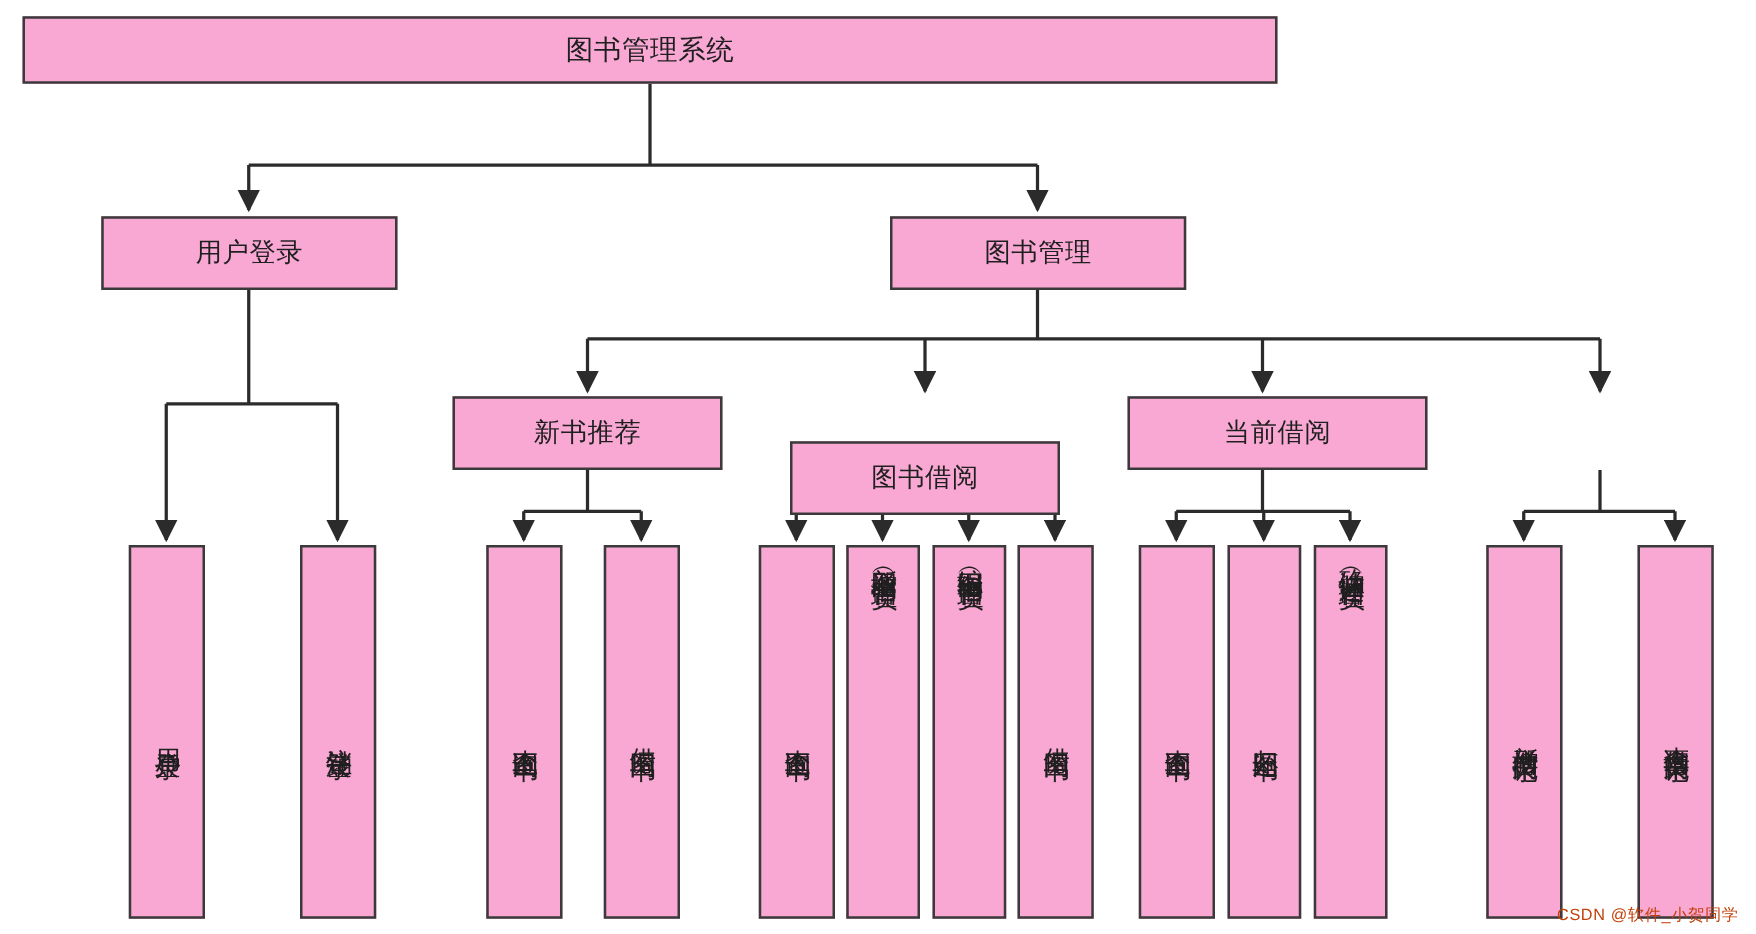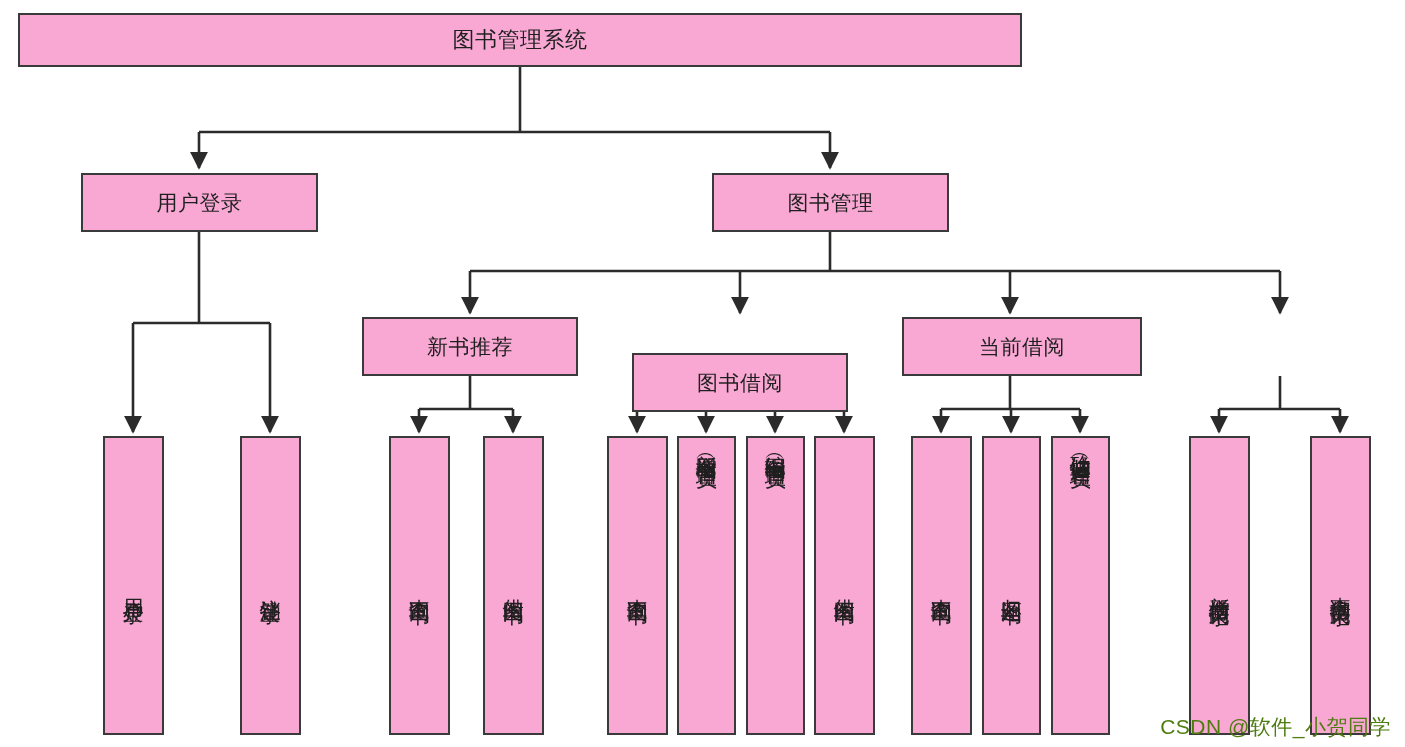--- a/index.html
+++ b/index.html
@@ -10,21 +10,21 @@
   .node{position:absolute;box-sizing:border-box;background:#f9a8d4;
         border:2px solid #3a3a3a;display:flex;align-items:center;justify-content:center;}
   .node .lbl{font-size:21px;line-height:1.1;letter-spacing:0.5px;white-space:nowrap;color:#1f1f1f;}
   .node.root .lbl{font-size:22px;}
   .node.lvl2 .lbl{font-size:21px;}
   .node.lvl3 .lbl{font-size:21px;}
   .node.leaf{align-items:flex-start;justify-content:center;padding-top:0;}
   .node.leaf .lbl{writing-mode:vertical-rl;text-orientation:upright;
         font-size:21px;line-height:1.22;letter-spacing:2px;white-space:nowrap;}
   .node.leaf.vcenter{align-items:center;}
-  .watermark{position:absolute;right:14px;bottom:6px;font-size:21px;color:#4d7c0f;
+  .watermark{position:absolute;right:14px;bottom:6px;font-size:13px;color:#c2410c;
         letter-spacing:0.5px;white-space:nowrap;text-align:center;}
 </style>
 </head>
 <body>
 
 <div id="canvas">
 
   <svg class="edges" viewBox="0 0 1405 747" xmlns="http://www.w3.org/2000/svg">
     <defs>
       <marker id="arw" viewBox="0 0 10 10" refX="9" refY="5" markerWidth="7" markerHeight="7" orient="auto-start-reverse">

